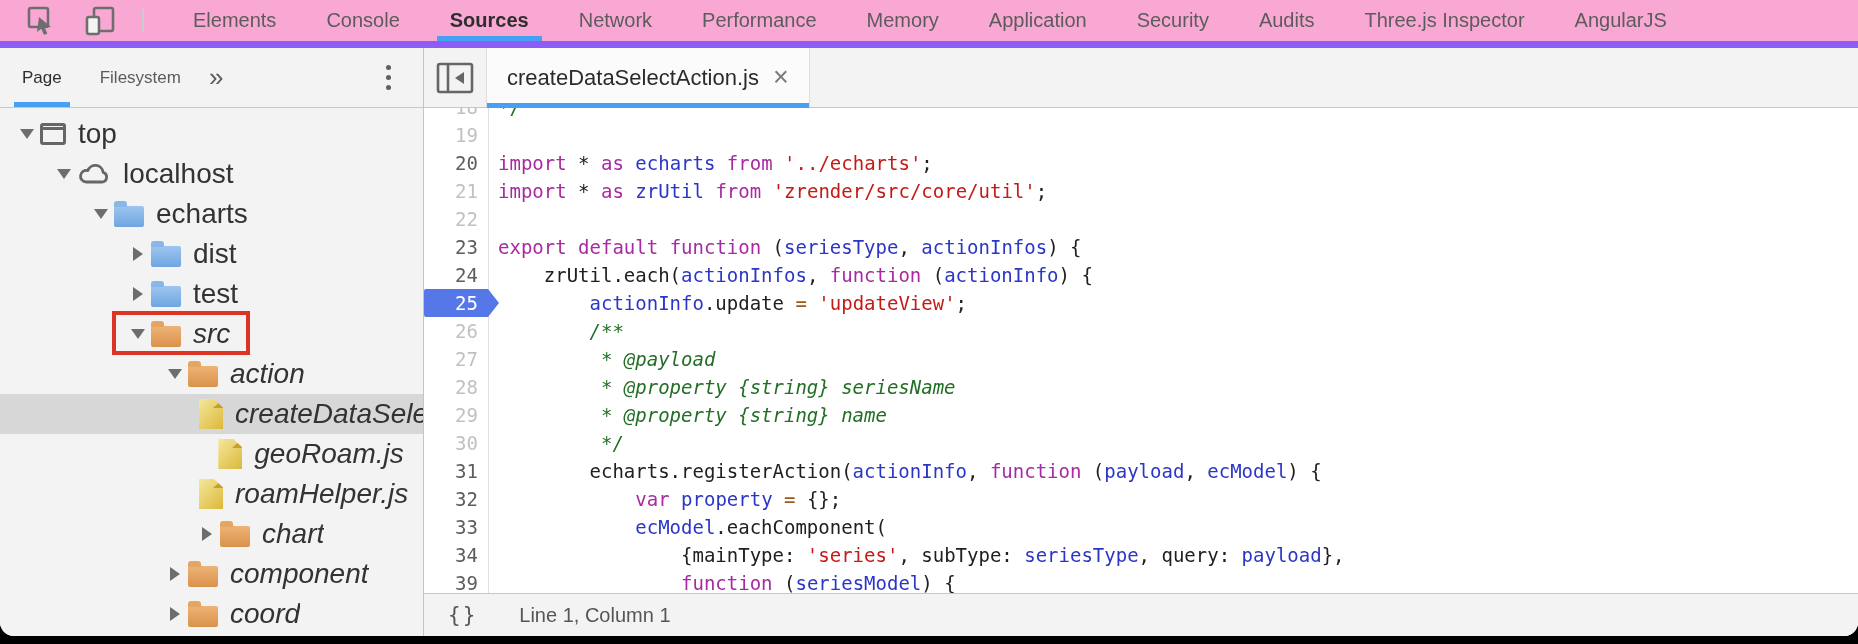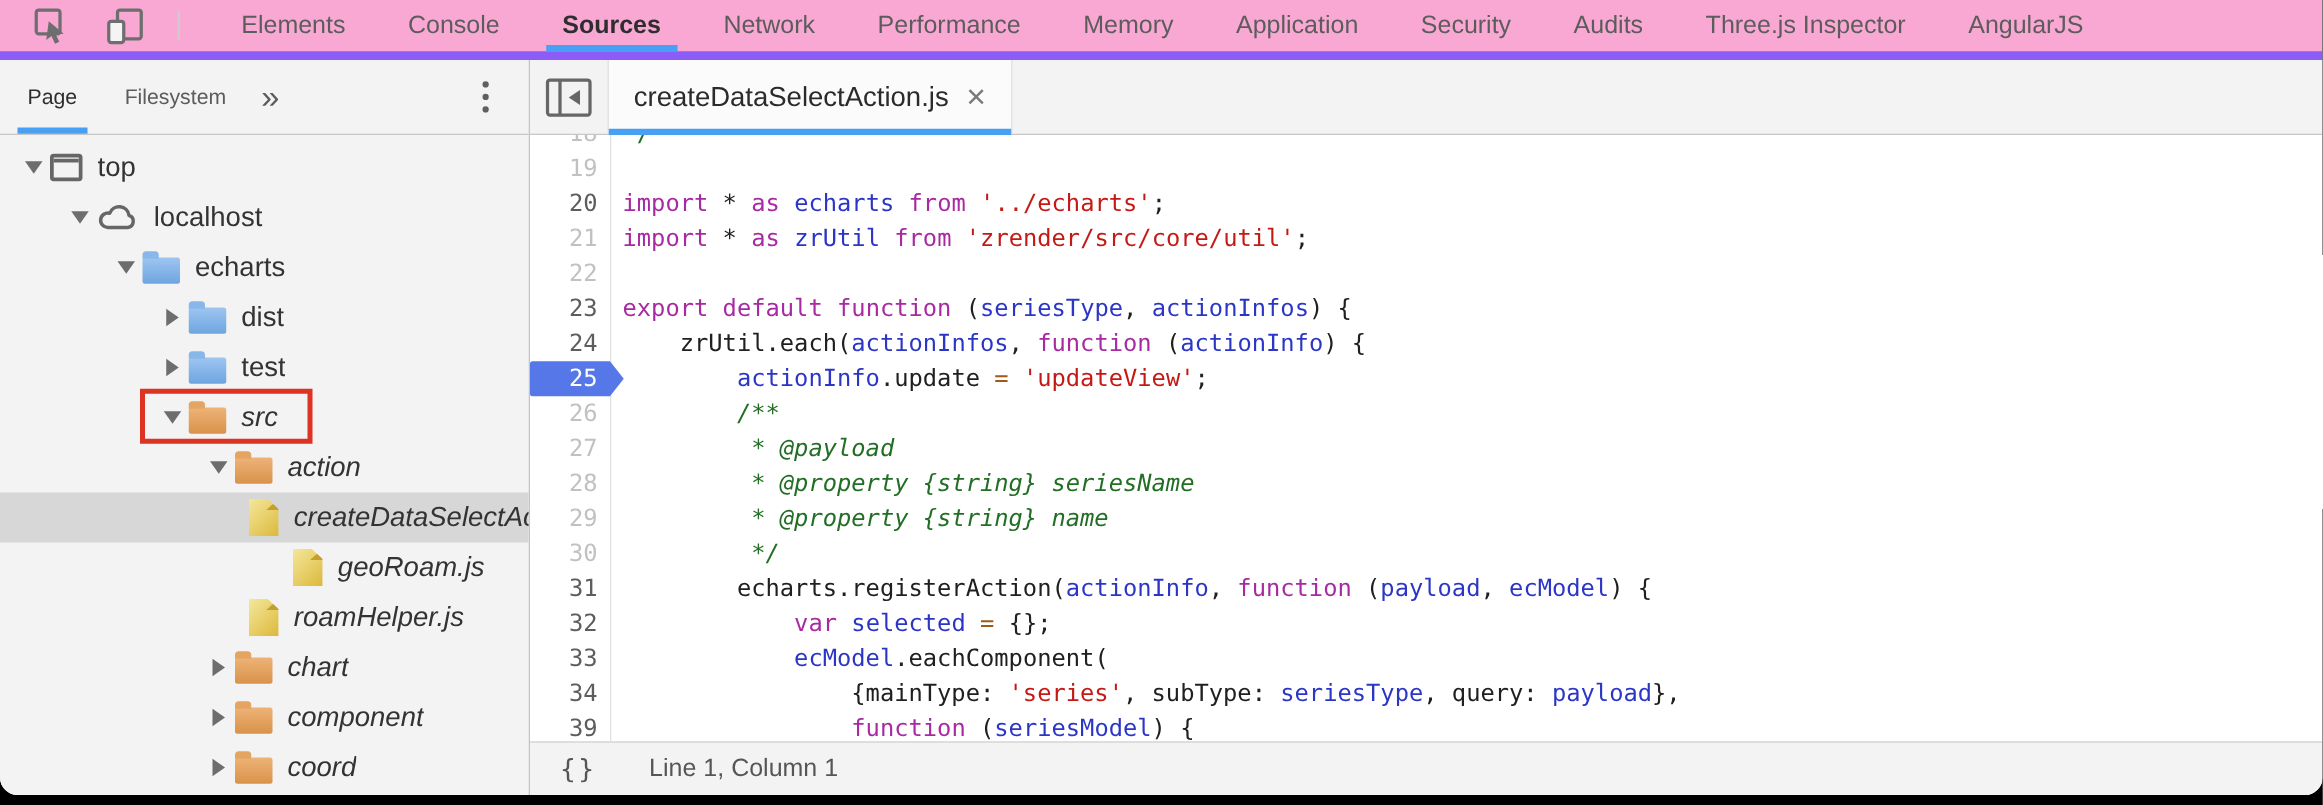--- a/index.html
+++ b/index.html
@@ -32,21 +32,21 @@
   .side-tab { display:flex; align-items:center; padding:0 16px; margin-left:6px;
              font-size:17px; color:#5c5c5c; position:relative; }
   .side-tab.active { color:#2e2e2e; }
   .side-tab.active::after { content:""; position:absolute; left:8px; right:8px; bottom:0;
              height:5px; background:var(--accent); }
   .side-overflow { align-self:center; font-size:26px; color:#5c5c5c; padding:0 12px; }
   .side-menu { margin-left:auto; align-self:center; margin-right:26px;
              display:flex; flex-direction:column; gap:5px; padding:6px; }
   .side-menu i { width:5px; height:5px; border-radius:50%; background:#5f5f5f; }
 
-  .tree { flex:1; padding-top:6px; overflow:hidden; font-size:22px; color:#333; }
+  .tree { flex:1; padding-top:6px; overflow:hidden; font-size:28px; color:#333; }
   .tree-row { height:40px; display:flex; align-items:center; position:relative; }
   .tree-row.selected { background:var(--selection-bg); }
   .tree-row.italic { font-style:italic; }
   .tw-arrow { width:26px; min-width:26px; display:flex; justify-content:center; align-items:center; }
   .arr-col { width:0; height:0; border-top:7px solid transparent; border-bottom:7px solid transparent;
              border-left:10px solid #6d6d6d; }
   .arr-exp { width:0; height:0; border-left:7px solid transparent; border-right:7px solid transparent;
              border-top:10px solid #6d6d6d; }
   .tw-icon { margin-right:12px; display:flex; align-items:center; }
   .icon-frame { width:26px; height:22px; border:3px solid #666; border-radius:3px; position:relative; }
@@ -227,21 +227,21 @@
               <div class="icon-file"></div>
             </div>
             <div class="tree-label">geoRoam.js</div>
           </div>
           <div class="tree-row italic" style="padding-left: 199px;">
             <div class="tw-icon">
               <div class="icon-file"></div>
             </div>
             <div class="tree-label">roamHelper.js</div>
           </div>
-          <div class="tree-row italic" style="padding-left: 162px;">
+          <div class="tree-row italic" style="padding-left: 162px; margin-left: 32px;">
             <div class="tw-arrow">
               <span class="arr-col"></span>
             </div>
             <div class="tw-icon">
               <div class="icon-folder folder-orange"></div>
             </div>
             <div class="tree-label">chart</div>
           </div>
           <div class="tree-row italic" style="padding-left: 162px;">
             <div class="tw-arrow">
@@ -286,21 +286,21 @@
             <div class="code-row"><div class="ln dim">22</div><div class="code-text"></div></div>
             <div class="code-row"><div class="ln">23</div><div class="code-text"><span class="t-k">export</span><span class="t-p"> </span><span class="t-k">default</span><span class="t-p"> </span><span class="t-k">function</span><span class="t-p"> (</span><span class="t-v">seriesType</span><span class="t-p">, </span><span class="t-v">actionInfos</span><span class="t-p">) {</span></div></div>
             <div class="code-row"><div class="ln">24</div><div class="code-text"><span class="t-p">    zrUtil.each(</span><span class="t-v">actionInfos</span><span class="t-p">, </span><span class="t-k">function</span><span class="t-p"> (</span><span class="t-v">actionInfo</span><span class="t-p">) {</span></div></div>
             <div class="code-row bp"><div class="ln">25</div><div class="code-text"><span class="t-p">        </span><span class="t-v">actionInfo</span><span class="t-p">.update </span><span class="t-o">=</span><span class="t-p"> </span><span class="t-s">'updateView'</span><span class="t-p">;</span></div></div>
             <div class="code-row"><div class="ln dim">26</div><div class="code-text"><span class="t-c">        /**</span></div></div>
             <div class="code-row"><div class="ln dim">27</div><div class="code-text"><span class="t-c">         * @payload</span></div></div>
             <div class="code-row"><div class="ln dim">28</div><div class="code-text"><span class="t-c">         * @property {string} seriesName</span></div></div>
             <div class="code-row"><div class="ln dim">29</div><div class="code-text"><span class="t-c">         * @property {string} name</span></div></div>
             <div class="code-row"><div class="ln dim">30</div><div class="code-text"><span class="t-c">         */</span></div></div>
             <div class="code-row"><div class="ln">31</div><div class="code-text"><span class="t-p">        echarts.registerAction(</span><span class="t-v">actionInfo</span><span class="t-p">, </span><span class="t-k">function</span><span class="t-p"> (</span><span class="t-v">payload</span><span class="t-p">, </span><span class="t-v">ecModel</span><span class="t-p">) {</span></div></div>
-            <div class="code-row"><div class="ln">32</div><div class="code-text"><span class="t-p">            </span><span class="t-k">var</span><span class="t-p"> </span><span class="t-v">selected</span><span class="t-p"> </span><span class="t-o">=</span><span class="t-p"> {};</span></div></div>
+            <div class="code-row"><div class="ln">32</div><div class="code-text"><span class="t-p">            </span><span class="t-k">var</span><span class="t-p"> </span><span class="t-v">property</span><span class="t-p"> </span><span class="t-o">=</span><span class="t-p"> {};</span></div></div>
             <div class="code-row"><div class="ln">33</div><div class="code-text"><span class="t-p">            </span><span class="t-v">ecModel</span><span class="t-p">.eachComponent(</span></div></div>
             <div class="code-row"><div class="ln">34</div><div class="code-text"><span class="t-p">                {mainType: </span><span class="t-s">'series'</span><span class="t-p">, subType: </span><span class="t-v">seriesType</span><span class="t-p">, query: </span><span class="t-v">payload</span><span class="t-p">},</span></div></div>
             <div class="code-row"><div class="ln">39</div><div class="code-text"><span class="t-p">                </span><span class="t-k">function</span><span class="t-p"> (</span><span class="t-v">seriesModel</span><span class="t-p">) {</span></div></div>
           </div>
       </div>
       <div class="status-bar">
         <span class="pp-icon">{}</span>
         <span class="status-text">Line 1, Column 1</span>
       </div>
     </div>

